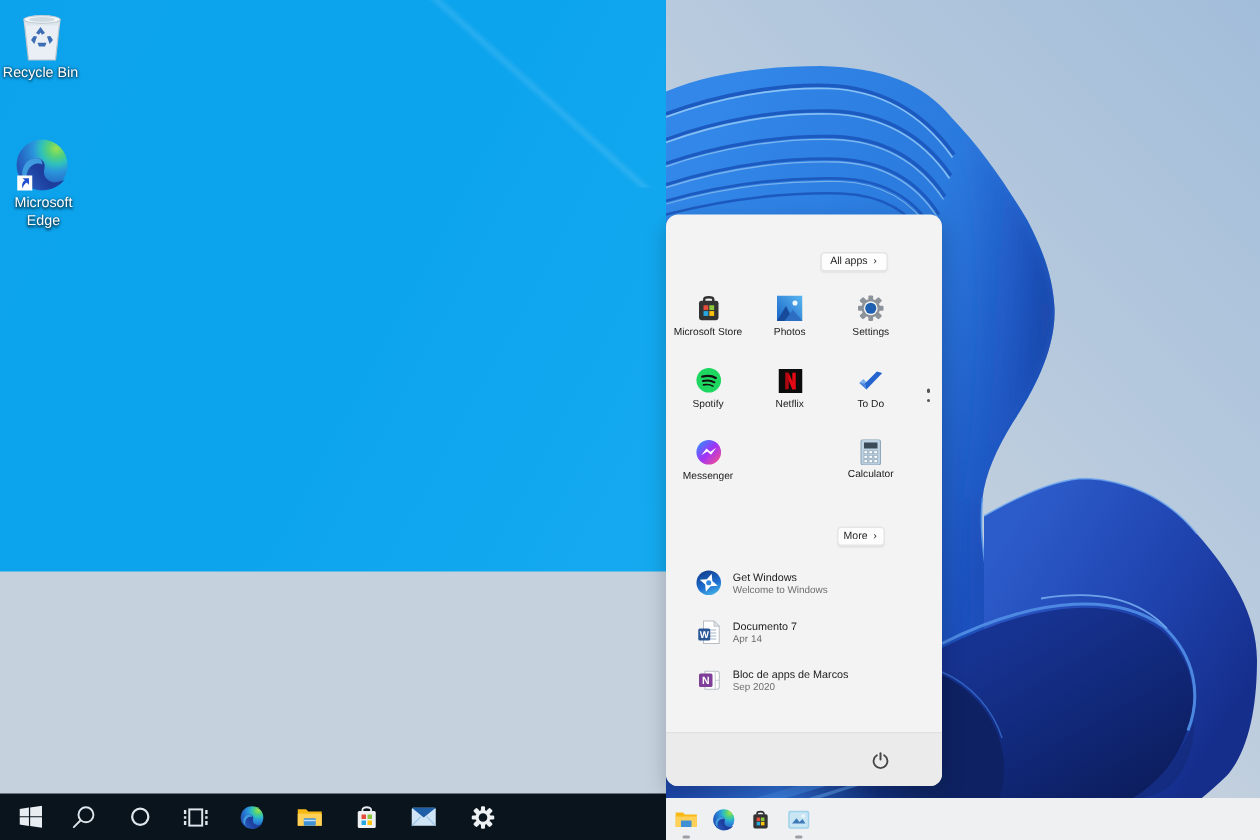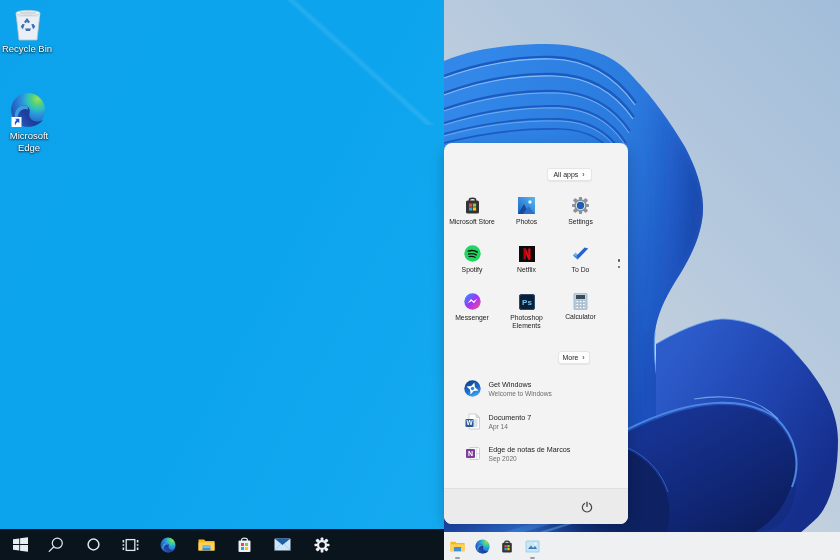--- a/index.html
+++ b/index.html
@@ -1,21 +1,21 @@
 <!DOCTYPE html>
 <html><head>
 <meta charset="utf-8">
 <style>
 * { margin:0; padding:0; box-sizing:border-box; }
 html,body { width:840px; height:560px; overflow:hidden; }
 body { font-family:"Liberation Sans", sans-serif; }
 #stage { position:relative; width:840px; height:560px; overflow:hidden; background:#c5d2de; }
 
 
-#w10desk { position:absolute; left:0; top:0; width:444px; height:529px;
+#w10desk { position:absolute; left:0; top:0; width:444px; height:381px;
   background:linear-gradient(118deg,#0ca3ec 0%, #0da4ee 55%, #15aaf0 100%); }
 .deskicon { position:absolute; text-align:center; color:#fff; font-size:9.5px; line-height:11.5px;
   text-shadow:0 1px 2px rgba(0,0,0,.85), 0 0 2px rgba(0,0,0,.5); }
 
 #w11wall { position:absolute; left:444px; top:0; width:396px; height:532px; }
 
 
 #startmenu { position:absolute; left:443.5px; top:143px; width:184px; height:381px;
   background:#f3f3f3; border-radius:8px; box-shadow:0 5px 14px rgba(0,0,0,.22);
   font-family:"Liberation Sans", sans-serif; }
@@ -291,28 +291,20 @@
           <stop offset="0" stop-color="#1f9bff"></stop>
               <stop offset="0.5" stop-color="#a033fa"></stop>
               <stop offset="1" stop-color="#ff527c"></stop>
         </linearGradient>
           </defs>
         <circle cx="8.5" cy="8.5" r="8.2" fill="url(#msgG)"></circle>
         <path d="M3.5,10.5 L7,6 L9.5,8.2 L13.5,5.5 L10,10.2 L7.5,8 Z" fill="#fff"></path>
       </svg>
       <div class="applabel" style="margin-top:4px;">Messenger</div>
     </div>
-    <div class="appcell" style="left:56px; top:150px;">
-      <svg width="16" height="16" viewBox="0 0 16 16" style="margin-top:1px;">
-        <rect width="16" height="16" rx="2.8" fill="#0a1e36"></rect>
-        <rect x="0.5" y="0.5" width="15" height="15" rx="2.5" fill="none" stroke="#274a77" stroke-width="1"></rect>
-        <text x="8" y="11.2" font-family="Liberation Sans" font-size="8" font-weight="bold" fill="#6fc3f2" text-anchor="middle">Ps</text>
-      </svg>
-      <div class="applabel" style="margin-top:4px;">Photoshop<br>Elements</div>
-    </div>
     <div class="appcell" style="left:110px; top:150px;">
       <svg width="15" height="17" viewBox="0 0 15 17" style="margin-top:0;">
         <rect x="1" y="0" width="13" height="17" rx="1.5" fill="#bdd3e4"></rect>
         <rect x="1" y="0" width="13" height="17" rx="1.5" fill="none" stroke="#8fa6b8" stroke-width="0.7"></rect>
         <rect x="3" y="2" width="9" height="4" fill="#3b4a58"></rect>
         <g fill="#ffffff" stroke="#8fa6b8" stroke-width="0.5">
           <rect x="3" y="7.5" width="2.4" height="2"></rect>
             <rect x="6.3" y="7.5" width="2.4" height="2"></rect>
             <rect x="9.6" y="7.5" width="2.4" height="2"></rect>
           <rect x="3" y="10.5" width="2.4" height="2"></rect>
@@ -360,21 +352,21 @@
       </div>
     </div>
     <div class="recrow" style="top:302px;">
       <svg width="17" height="17" viewBox="0 0 17 17" style="position:absolute; left:1px; top:0;">
         <path d="M5,2.5 L13,2.5 C14,2.5 14.5,3 14.5,4 L14.5,13 C14.5,14 14,14.5 13,14.5 L5,14.5 Z" fill="#fff" stroke="#b9bec4" stroke-width="0.7"></path>
         <path d="M11.8,2.5 L11.8,14.5 M11.8,8.5 L14.5,8.5" stroke="#c8ced4" stroke-width="0.7" fill="none"></path>
         <rect x="1" y="4" width="9" height="9" rx="1" fill="#7f3e98"></rect>
         <text x="5.5" y="10.8" font-family="Liberation Sans" font-size="7" font-weight="bold" fill="#fff" text-anchor="middle">N</text>
       </svg>
       <div style="margin-left:25px;">
-        <div class="rectitle">Edge de notas de Marcos</div>
+        <div class="rectitle">Bloc de apps de Marcos</div>
         <div class="recsub">Sep 2020</div>
       </div>
     </div>
 
     <div id="menubottom">
       <svg width="12" height="12" viewBox="0 0 12 12" style="position:absolute; right:35px; top:12px;">
         <path d="M6,1.2 L6,5.4" stroke="#454545" stroke-width="1.3" stroke-linecap="round" fill="none"></path>
         <path d="M3.6,2.5 A4.6,4.6 0 1,0 8.4,2.5" stroke="#454545" stroke-width="1.2" stroke-linecap="round" fill="none"></path>
       </svg>
     </div>

